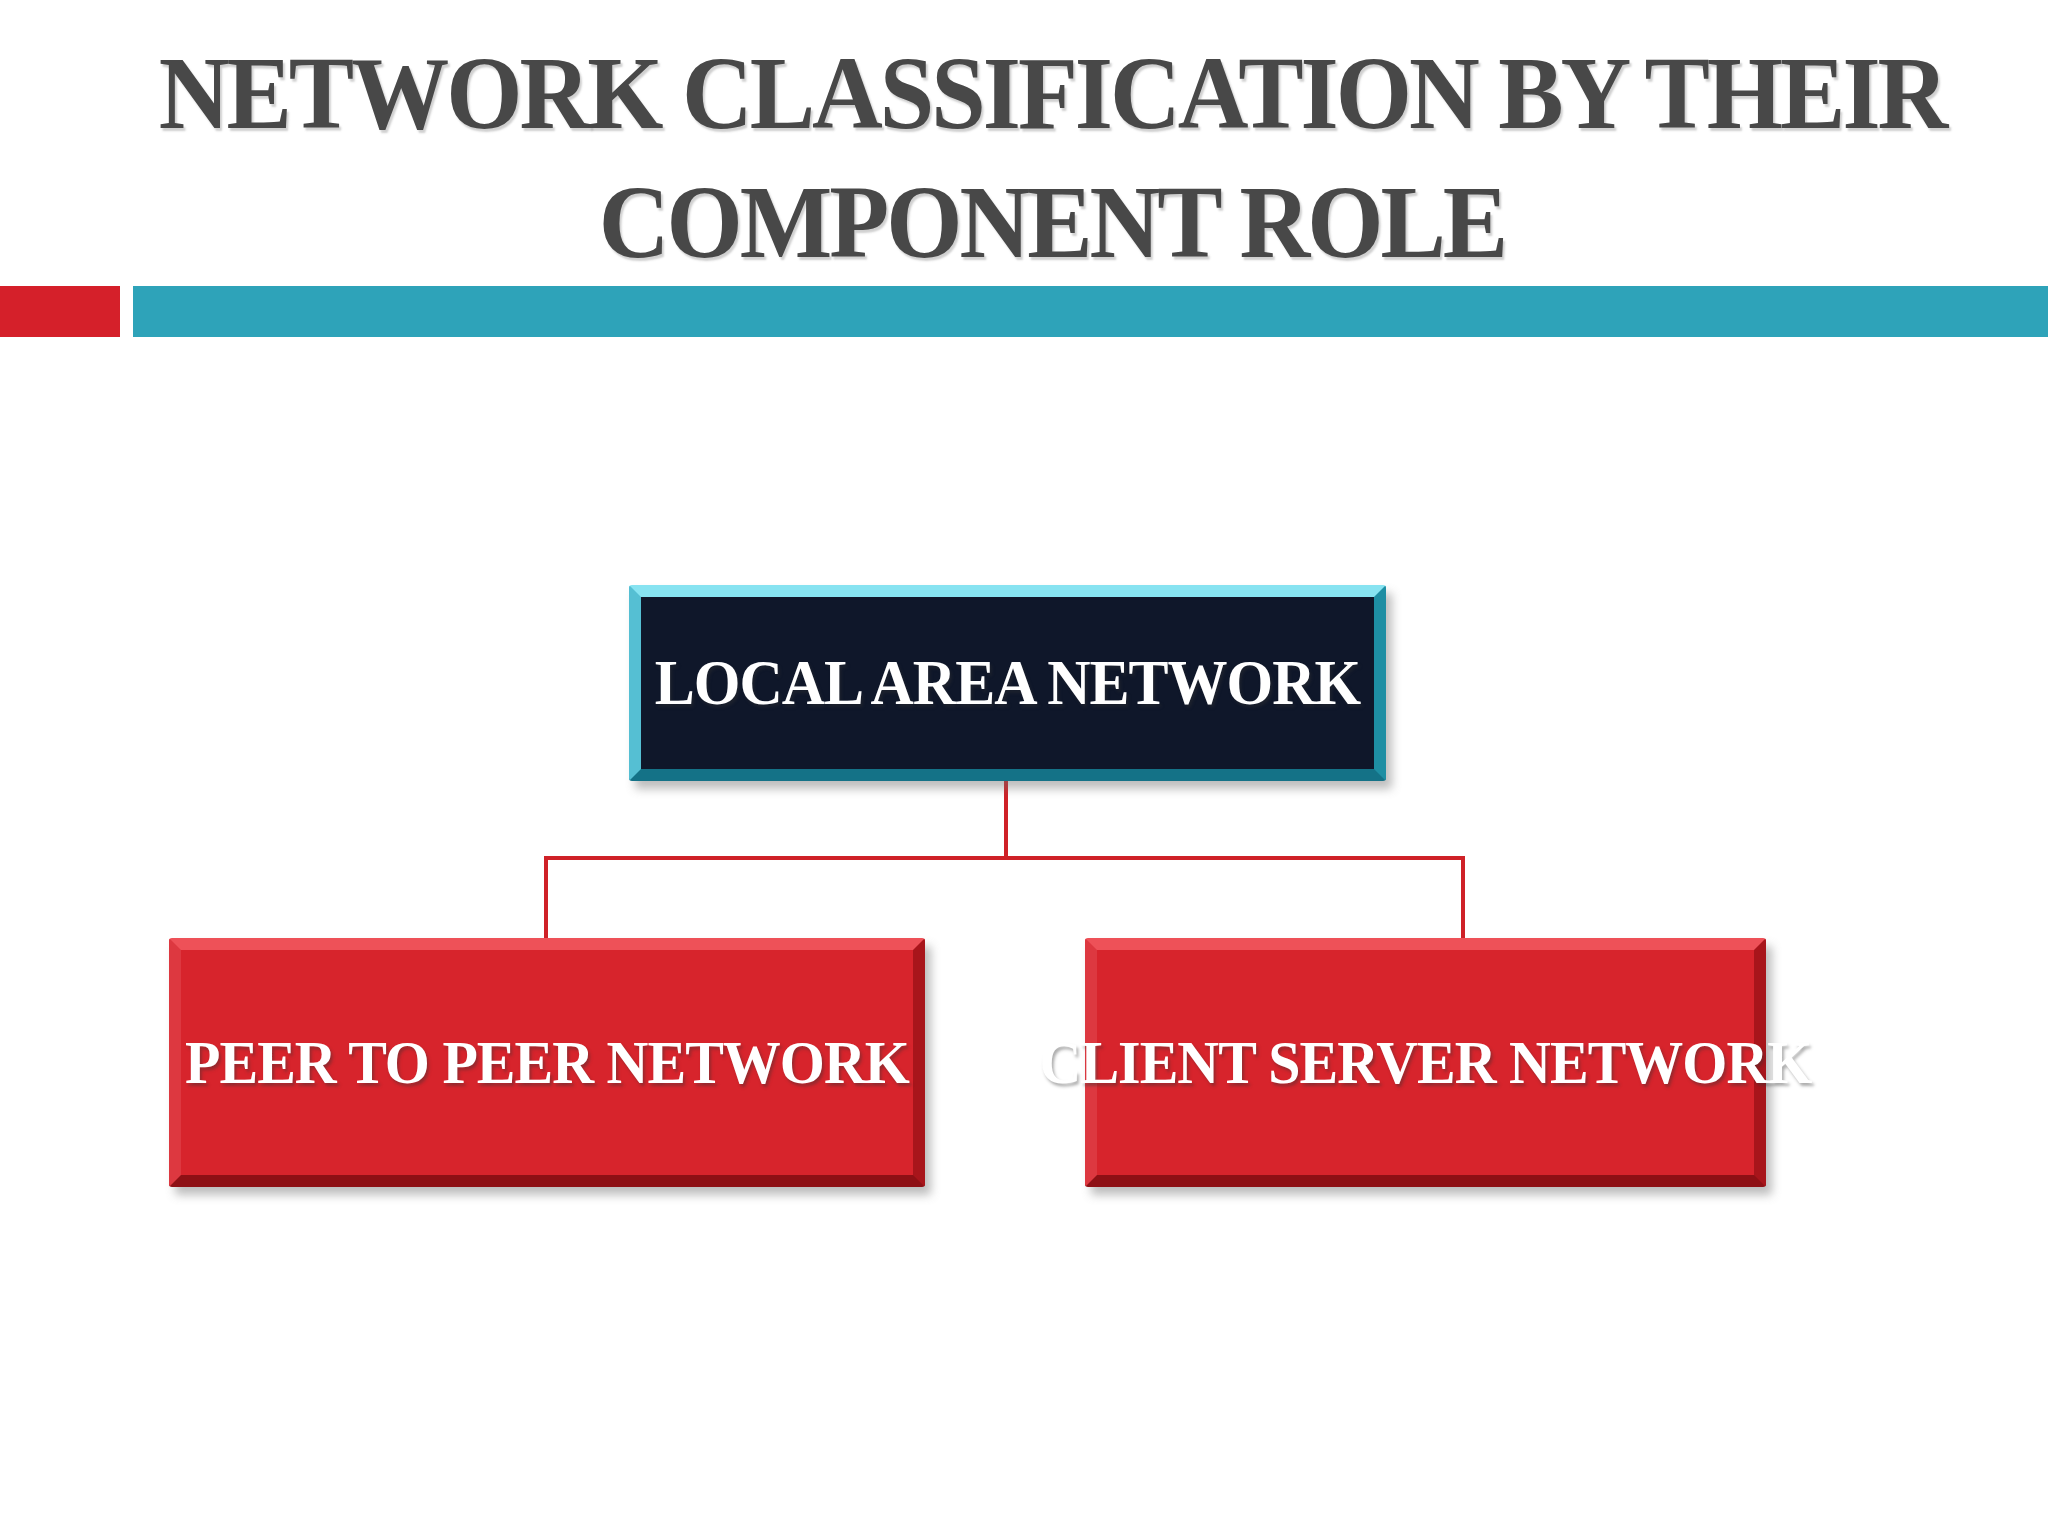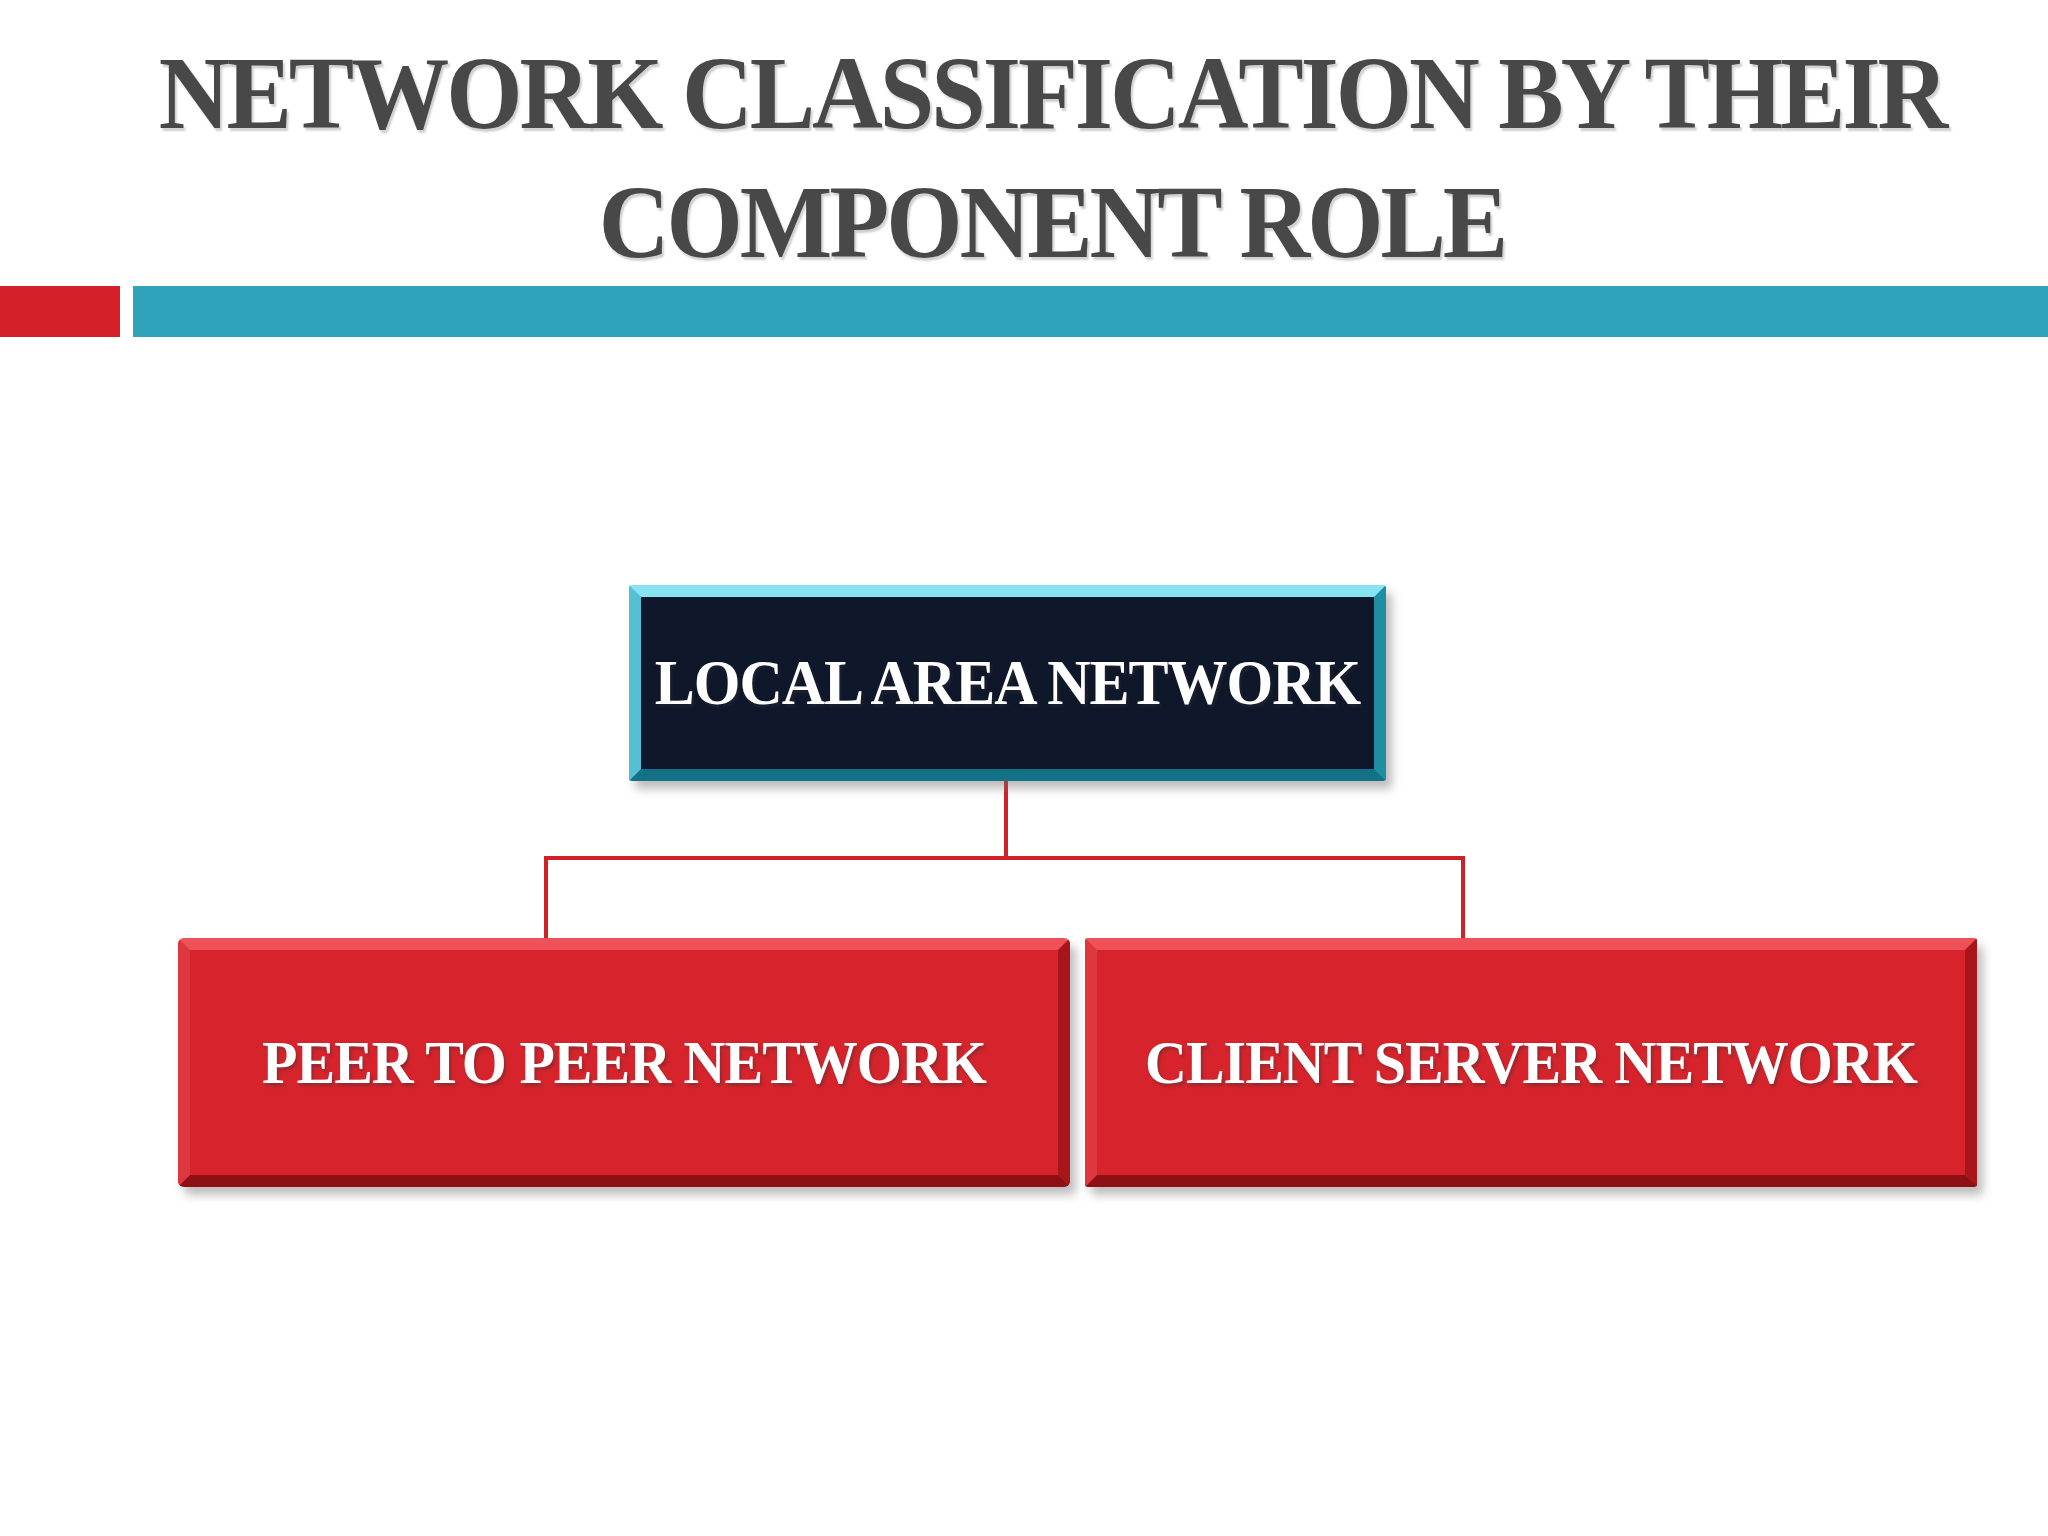--- a/index.html
+++ b/index.html
@@ -80,22 +80,22 @@
     top: 585px;
     width: 757px;
     height: 196px;
     background: #0f172a;
     border-color: #87E3F1 #1E8EA3 #147287 #55BFD3;
   }
   .node-child {
     background: #D7242C;
     border-color: #EE5158 #A8151B #8E1015 #DD3840;
   }
-  .node-child-left  { left: 178px;  top: 938px; width: 892px; height: 249px; border-radius: 6px; }
-  .node-child-right { left: 1085px; top: 938px; width: 892px; height: 249px; text-align: center; }
+  .node-child-left  { left: 169px;  top: 938px; width: 756px; height: 249px; }
+  .node-child-right { left: 1085px; top: 938px; width: 681px; height: 249px; text-align: center; }
 
   .node-label {
     color: #ffffff;
     font-weight: bold;
     letter-spacing: -1px;
     white-space: nowrap;
     text-shadow: 2px 3px 3px rgba(50,50,50,0.4);
     transform: scaleY(1.05);
   }
   .node-root .node-label  { font-size: 60px; }

